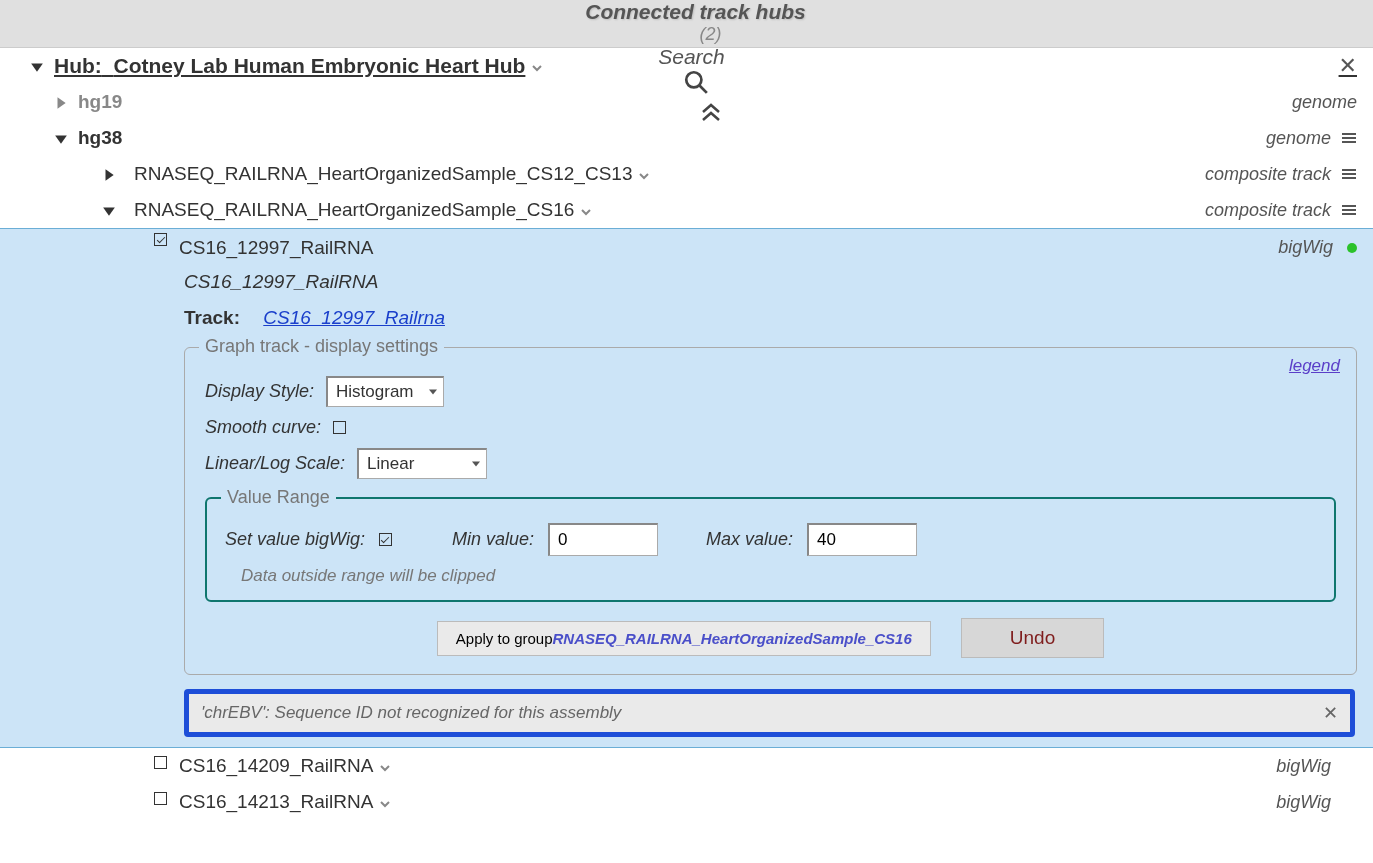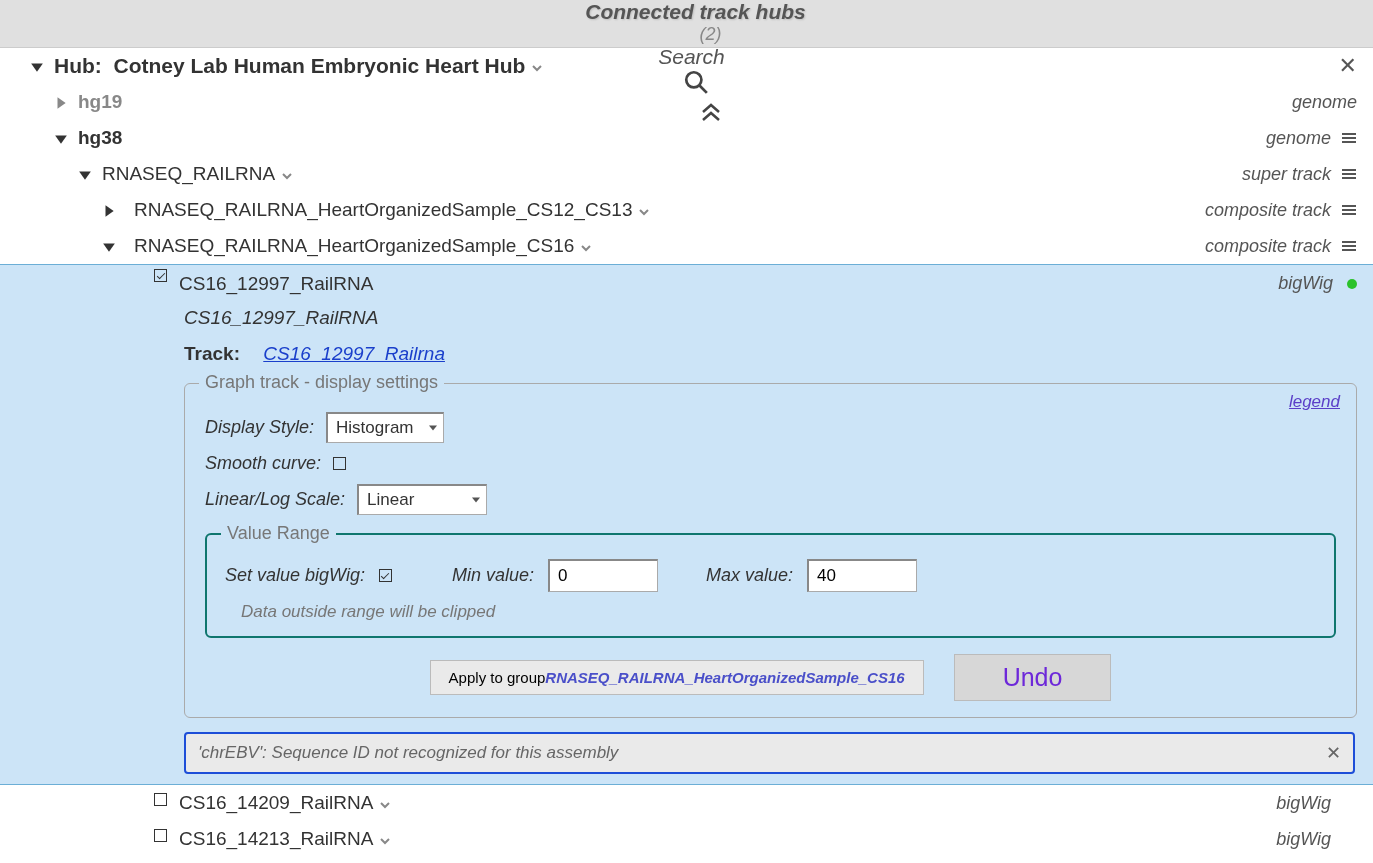--- a/index.html
+++ b/index.html
@@ -11,21 +11,21 @@
 .header-spacer { flex: 1; }
 .header-search { font-style: italic; color: #555; font-size: 21px; margin-right: 8px; }
 .search-icon-svg { width: 26px; height: 26px; stroke: #444; stroke-width: 2.5; fill: none; }
 .collapse-icon { margin-left: 30px; }
 .collapse-icon svg { width: 24px; height: 24px; stroke: #444; stroke-width: 2.5; fill: none; }
 
 .scroll-area { height: 815px; overflow-y: scroll; position: relative; }
 .scroll-inner { position: relative; }
 
 .row { display: flex; align-items: center; min-height: 36px; padding: 2px 16px 2px 0; }
-.indent-0 { padding-left: 30px; }
+.indent-0 { padding-left: 30px; text-decoration: underline; }
 .indent-1 { padding-left: 54px; }
 .indent-2 { padding-left: 78px; }
 .indent-3 { padding-left: 102px; }
 .indent-5 { padding-left: 154px; }
 
 .tri { width: 14px; height: 14px; display: inline-block; margin-right: 10px; }
 .tri-down svg, .tri-right svg { width: 14px; height: 14px; fill: #333; }
 .tri-right-grey svg { fill: #888; }
 
 .row-label { font-weight: bold; font-size: 19px; }
@@ -64,23 +64,23 @@
 
 .inner-fieldset { border: 2px solid #0f766e; border-radius: 6px; padding: 24px 18px 14px 18px; margin-top: 18px; position: relative; }
 .inner-legend { position: absolute; top: -12px; left: 14px; background: #cce4f7; padding: 0 6px; color: #777; font-size: 18px; }
 .range-row { display: flex; align-items: center; gap: 14px; flex-wrap: wrap; }
 .input-text { background: #fff; border: 1px solid #aaa; border-top: 2px solid #888; border-left: 2px solid #888; padding: 5px 8px; font-size: 17px; width: 110px; }
 .hint { font-style: italic; color: #777; margin-top: 10px; font-size: 17px; padding-left: 16px; }
 
 .button-row { display: flex; gap: 30px; margin-top: 16px; justify-content: center; align-items: center; }
 .apply-btn { background: #eaeaea; border: 1px solid #bbb; padding: 8px 18px; font-size: 15px; cursor: pointer; display: flex; align-items: flex-start; }
 .apply-group { color: #4a4fc9; font-weight: bold; font-style: italic; }
-.undo-btn { background: #d7d7d7; border: 1px solid #bbb; padding: 8px 48px; font-size: 25px; color: #6d28d9; cursor: pointer; }
-
-.warning-bar { margin: 14px 18px 0 184px; background: #eaeaea; border: 2px solid #1d4ed8; border-radius: 4px; padding: 8px 12px; display: flex; align-items: center; font-style: italic; color: #666; font-size: 17px; }
+.undo-btn { background: #d7d7d7; border: 1px solid #bbb; padding: 8px 48px; font-size: 19px; color: #7f1d1d; cursor: pointer; }
+
+.warning-bar { margin: 14px 18px 0 184px; background: #eaeaea; border: 5px solid #1d4ed8; border-radius: 4px; padding: 8px 12px; display: flex; align-items: center; font-style: italic; color: #666; font-size: 17px; }
 .warning-bar .close-x { margin-left: auto; font-size: 18px; font-style: normal; cursor: pointer; }
 
 ::-webkit-scrollbar { width: 14px; }
 ::-webkit-scrollbar-track { background: #f0f0f0; }
 ::-webkit-scrollbar-thumb { background: #bbb; border-radius: 2px; }
 </style>
 </head>
 <body>
 
 <div class="header-bar">
@@ -133,36 +133,20 @@
     <span class="row-label">hg38</span>
     <span class="row-spacer"></span>
     <span class="row-type">genome</span>
     <span class="row-menu">
           <div></div>
           <div></div>
           <div></div>
         </span>
   </div>
 
-  <div class="row indent-2">
-    <span class="tri tri-down"><svg viewBox="0 0 12 12">
-            <polygon points="1,3 11,3 6,10"></polygon>
-          </svg></span>
-    <span class="row-label row-label-normal" style="font-size:19px">RNASEQ_RAILRNA</span>
-    <span class="expand-chev"><svg viewBox="0 0 12 12">
-            <polyline points="2,4 6,8 10,4"></polyline>
-          </svg></span>
-    <span class="row-spacer"></span>
-    <span class="row-type">super track</span>
-    <span class="row-menu">
-          <div></div>
-          <div></div>
-          <div></div>
-        </span>
-  </div>
 
   <div class="row indent-3">
     <span class="tri tri-right"><svg viewBox="0 0 12 12">
             <polygon points="3,1 10,6 3,11"></polygon>
           </svg></span>
     <span class="row-label row-label-normal" style="font-size:19px;margin-left:8px">RNASEQ_RAILRNA_HeartOrganizedSample_CS12_CS13</span>
     <span class="expand-chev"><svg viewBox="0 0 12 12">
             <polyline points="2,4 6,8 10,4"></polyline>
           </svg></span>
     <span class="row-spacer"></span>

